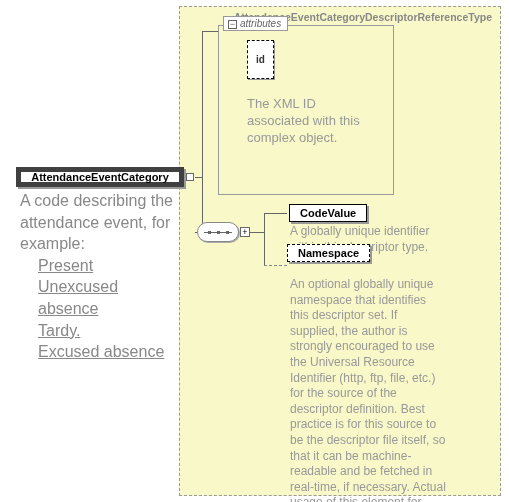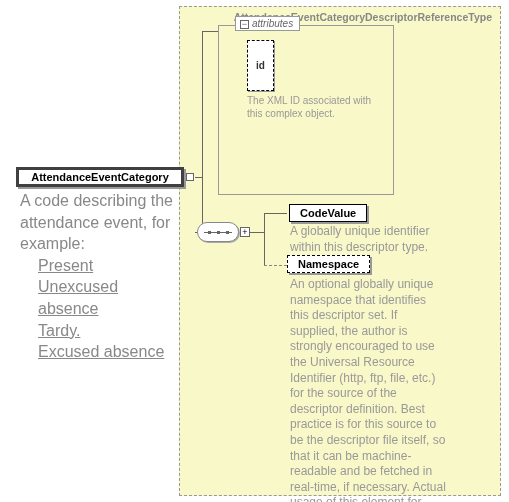--- a/index.html
+++ b/index.html
@@ -30,21 +30,21 @@
     color: #888;
     font-weight: bold;
   }
   .root-box {
     position: absolute;
     left: 16px;
     top: 167px;
     width: 168px;
     height: 20px;
     background: #fff;
-    border: 3px solid #404040;
+    border: 5px solid #404040;
     box-shadow: 2px 2px 0 #999;
     box-sizing: border-box;
     display: flex;
     align-items: center;
     justify-content: center;
   }
   .root-box span {
     font-size: 11px;
     font-weight: bold;
     color: #000;
@@ -75,53 +75,52 @@
   .attr-title {
     position: absolute;
     left: 4px;
     top: -10px;
     background: #fff;
     border: 1px solid #999;
     padding: 1px 6px 1px 4px;
     font-size: 10px;
     font-style: italic;
     color: #666;
-    margin-left: 12px;
   }
   .minus-box {
     display: inline-block;
     width: 9px;
     height: 9px;
     border: 1px solid #666;
     line-height: 7px;
     text-align: center;
     font-size: 9px;
     font-style: normal;
     margin-right: 3px;
     vertical-align: middle;
     box-sizing: border-box;
   }
   .attr-item {
     margin: 14px 10px 0 28px;
   }
   .attr-item .box {
     border: 1px solid #000;
     background: #fff;
-    padding: 19px 8px;
+    padding: 13px 8px;
     font-size: 10px;
     font-weight: bold;
     color: #333;
     display: inline-block;
     box-shadow: 1px 1px 0 #999;
   }
   .attr-item .box.dashed { border-style: dashed; }
   .attr-item .desc {
-    font-size: 10px;
+    font-size: 13px;
     color: #999;
-    margin-top: 3px;
+    margin-top: 17px;
     line-height: 1.3;
     max-width: 130px;
   }
   .seq-connector {
     position: absolute;
     left: 197px;
     top: 222px;
     width: 42px;
     height: 20px;
     background: #fff;
@@ -159,21 +158,21 @@
     background: #fff;
     border: 1px solid #000;
     padding: 2px 10px;
     font-size: 11px;
     font-weight: bold;
     box-shadow: 2px 2px 0 #999;
     box-sizing: border-box;
   }
   .elem-box.dashed { border-style: dashed; }
   .elem1 { left: 289px; top: 204px; }
-  .elem2 { left: 287px; top: 255px; }
+  .elem2 { left: 287px; top: 244px; }
   .elem-desc {
     position: absolute;
     font-size: 12px;
     color: #999;
     line-height: 1.3;
     width: 152px;
   }
   .desc1 { left: 290px; top: 224px; width: 150px; }
   .desc2 { left: 290px; top: 277px; width: 156px; }
   

